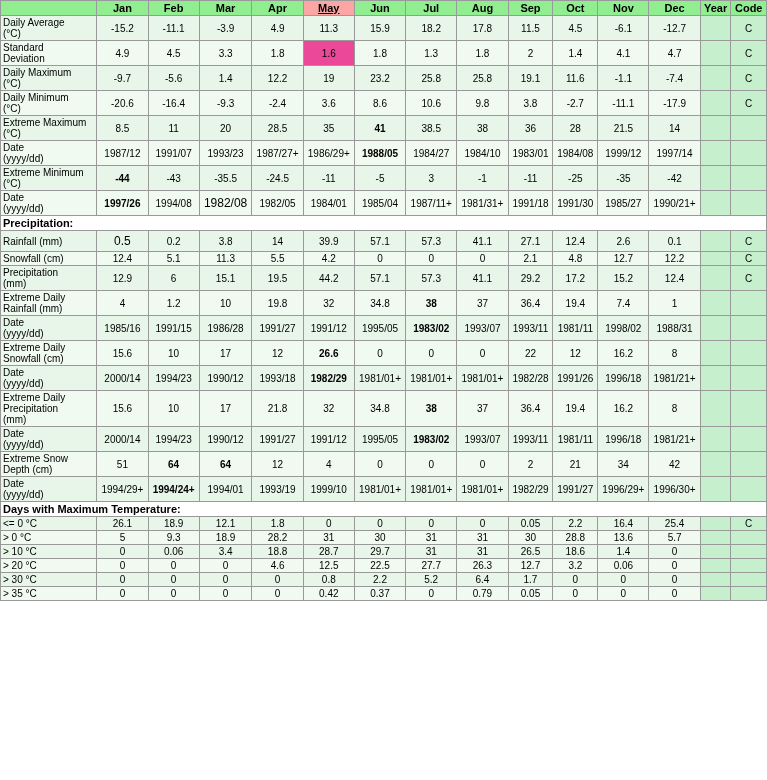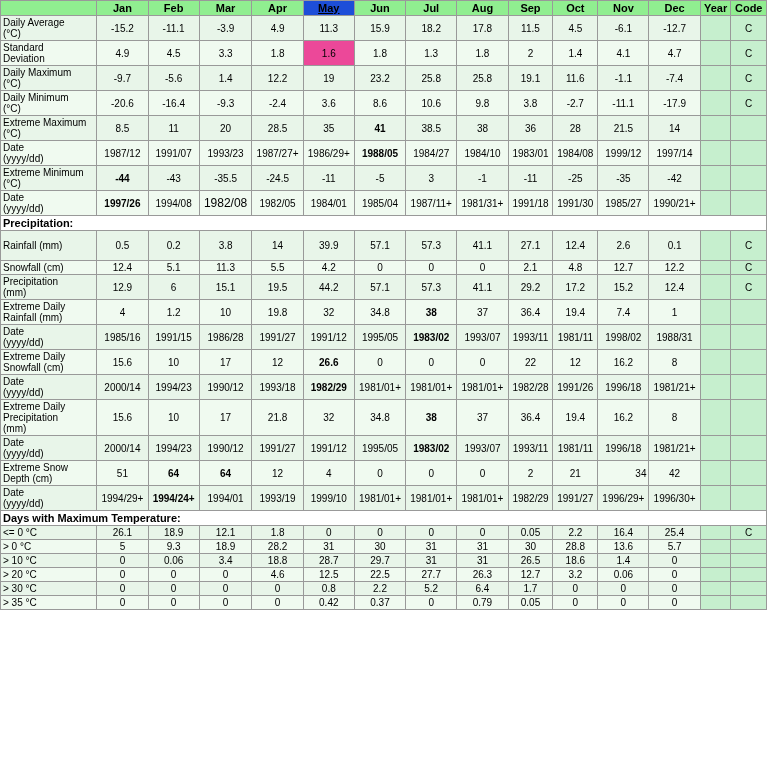--- a/index.html
+++ b/index.html
@@ -15,21 +15,21 @@
 <body>
 
 <table id="main-table">
   <thead>
     <tr class="header-row">
       <th style="background:#90ee90; text-align:left; min-width:80px;"></th>
       <th style="background:#90ee90;">Jan</th>
       <th style="background:#90ee90;">Feb</th>
       <th style="background:#90ee90;">Mar</th>
       <th style="background:#90ee90;">Apr</th>
-      <th style="background:#1d4ed8;text-decoration:underline;">May</th>
+      <th style="background:#fca5a5;text-decoration:underline;">May</th>
       <th style="background:#90ee90;">Jun</th>
       <th style="background:#90ee90;">Jul</th>
       <th style="background:#90ee90;">Aug</th>
       <th style="background:#90ee90;">Sep</th>
       <th style="background:#90ee90;">Oct</th>
       <th style="background:#90ee90;">Nov</th>
       <th style="background:#90ee90;">Dec</th>
       <th style="background:#90ee90;">Year</th>
       <th style="background:#90ee90;">Code</th>
     </tr>
@@ -177,21 +177,21 @@
         <td style="background: rgb(240, 250, 240); font-size: 10px; padding: 1px 2px;">1985/27</td>
         <td style="background: rgb(240, 250, 240); font-size: 10px; padding: 1px 2px;">1990/21+</td>
         <td style="background: rgb(198, 239, 206); font-size: 10px; padding: 1px 2px;"></td>
         <td style="background: rgb(198, 239, 206); font-size: 10px; padding: 1px 2px;"></td>
       </tr>
       <tr>
         <td colspan="15" class="section-row" style="font-weight: bold; text-align: left; border: 1px solid rgb(153, 153, 153); padding: 1px 2px; background: rgb(255, 255, 255) !important;">Precipitation:</td>
       </tr>
       <tr>
         <td style="text-align: left; background: rgb(232, 245, 233); padding: 1px 2px; white-space: pre-wrap; font-size: 10px;">Rainfall (mm)</td>
-        <td style="background: rgb(232, 245, 233); font-size: 10px; padding: 9px 2px;">0.5</td>
+        <td style="background: rgb(232, 245, 233); font-size: 12px; padding: 3px 2px;">0.5</td>
         <td style="background: rgb(232, 245, 233); font-size: 10px; padding: 1px 2px;">0.2</td>
         <td style="background: rgb(232, 245, 233); font-size: 10px; padding: 1px 2px;">3.8</td>
         <td style="background: rgb(232, 245, 233); font-size: 10px; padding: 1px 2px;">14</td>
         <td style="background: rgb(232, 245, 233); font-size: 10px; padding: 1px 2px;">39.9</td>
         <td style="background: rgb(232, 245, 233); font-size: 10px; padding: 1px 2px;">57.1</td>
         <td style="background: rgb(232, 245, 233); font-size: 10px; padding: 1px 2px;">57.3</td>
         <td style="background: rgb(232, 245, 233); font-size: 10px; padding: 1px 2px;">41.1</td>
         <td style="background: rgb(232, 245, 233); font-size: 10px; padding: 1px 2px;">27.1</td>
         <td style="background: rgb(232, 245, 233); font-size: 10px; padding: 1px 2px;">12.4</td>
         <td style="background: rgb(232, 245, 233); font-size: 10px; padding: 1px 2px;">2.6</td>
@@ -349,21 +349,21 @@
         <td style="background: rgb(240, 250, 240); font-size: 10px; padding: 1px 2px;">51</td>
         <td style="background: rgb(240, 250, 240); font-size: 10px; padding: 1px 2px; font-weight: bold;">64</td>
         <td style="background: rgb(240, 250, 240); font-size: 10px; padding: 1px 2px; font-weight: bold;">64</td>
         <td style="background: rgb(240, 250, 240); font-size: 10px; padding: 1px 2px;">12</td>
         <td style="background: rgb(240, 250, 240); font-size: 10px; padding: 1px 2px;">4</td>
         <td style="background: rgb(240, 250, 240); font-size: 10px; padding: 1px 2px;">0</td>
         <td style="background: rgb(240, 250, 240); font-size: 10px; padding: 1px 2px;">0</td>
         <td style="background: rgb(240, 250, 240); font-size: 10px; padding: 1px 2px;">0</td>
         <td style="background: rgb(240, 250, 240); font-size: 10px; padding: 1px 2px;">2</td>
         <td style="background: rgb(240, 250, 240); font-size: 10px; padding: 1px 2px;">21</td>
-        <td style="background: rgb(240, 250, 240); font-size: 10px; padding: 1px 2px; text-align: right;">34</td>
+        <td style="background: rgb(240, 250, 240); font-size: 10px; padding: 1px 2px;">34</td>
         <td style="background: rgb(240, 250, 240); font-size: 10px; padding: 1px 2px;">42</td>
         <td style="background: rgb(198, 239, 206); font-size: 10px; padding: 1px 2px;"></td>
         <td style="background: rgb(198, 239, 206); font-size: 10px; padding: 1px 2px;"></td>
       </tr>
       <tr>
         <td style="text-align: left; background: rgb(232, 245, 233); padding: 1px 2px; white-space: pre-wrap; font-size: 10px;">Date
 (yyyy/dd)</td>
         <td style="background: rgb(232, 245, 233); font-size: 10px; padding: 1px 2px;">1994/29+</td>
         <td style="background: rgb(232, 245, 233); font-size: 10px; padding: 1px 2px; font-weight: bold;">1994/24+</td>
         <td style="background: rgb(232, 245, 233); font-size: 10px; padding: 1px 2px;">1994/01</td>

